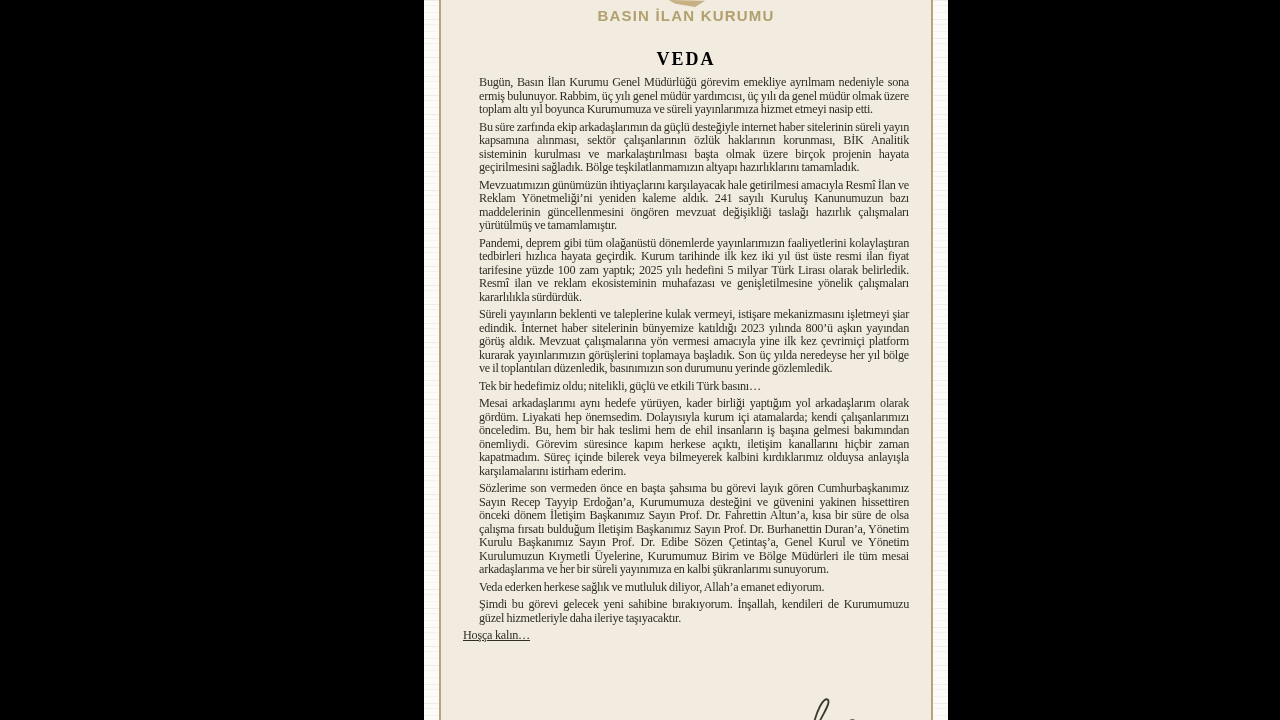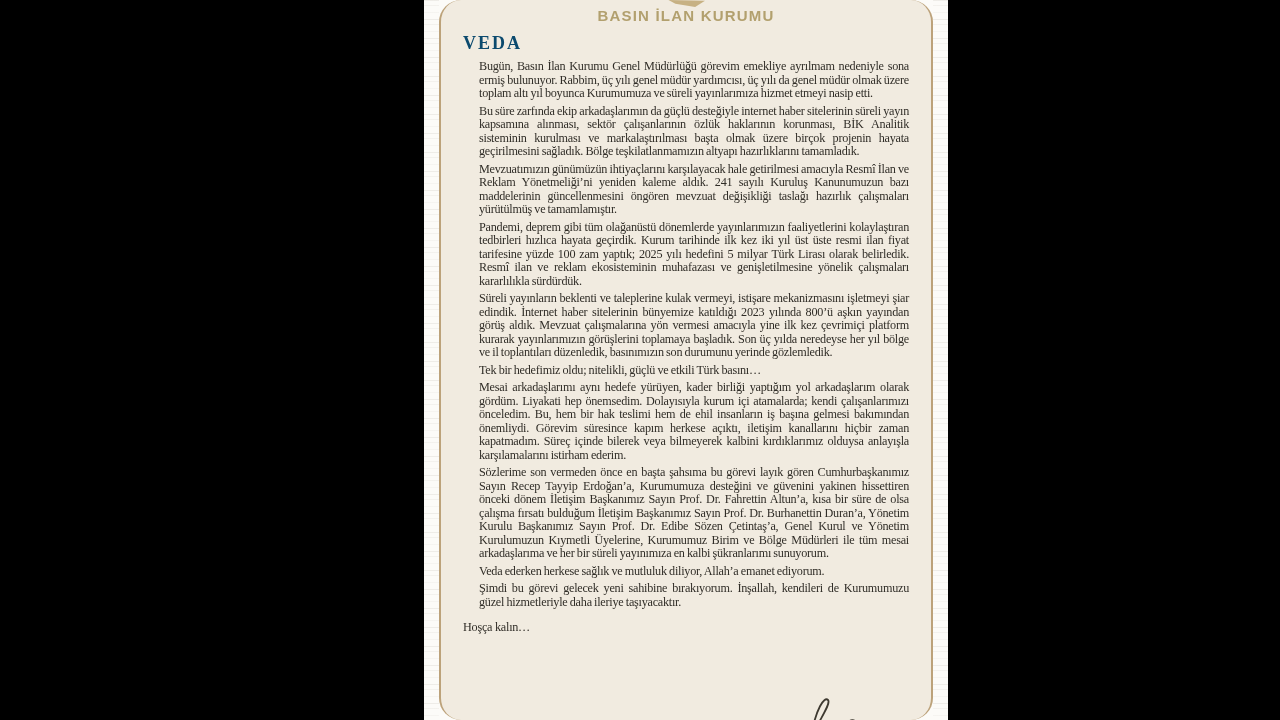--- a/index.html
+++ b/index.html
@@ -25,47 +25,46 @@
   }
   .edge-left{left:0;}
   .edge-right{right:0;}
   .paper{
     position:absolute;left:15px;right:15px;top:0;bottom:0;
     background:#f1ebe0;
     border-left:2px solid #bca27a;
     border-right:2px solid #bca27a;
     padding:0 22px;
     box-sizing:border-box;
-    border-radius:22px;
   }
   .logo-tip{
     width:38px;height:7px;margin:0 auto 1px auto;
     background:#c7b183;
     clip-path:polygon(4% 0, 100% 10%, 74% 100%, 22% 55%);
   }
   .brand{
     font-family:"Liberation Sans","DejaVu Sans",sans-serif;
     font-weight:bold;font-size:15px;line-height:16px;
     letter-spacing:1.2px;text-align:center;color:#b2a06e;
   }
   .title{
-    margin:9px 0 7px 0;
+    margin:25px 0 7px 0;text-align:center;
     font-size:18px;line-height:20px;font-weight:600;
-    letter-spacing:2px;color:#0c4a6e;
+    letter-spacing:2px;color:#000000;
   }
   .body p{
     margin:0 0 4px 16px;
     font-size:12.2px;line-height:13.5px;
     letter-spacing:-0.25px;word-spacing:-0.5px;
     text-align:justify;text-justify:inter-word;
     color:#302d27;
   }
   .closing{
     font-size:12.2px;line-height:13.5px;letter-spacing:-0.25px;
-    color:#302d27;margin-top:12px;
+    color:#302d27;margin-top:4px;text-decoration:underline;
   }
   .signature{
     position:absolute;left:349px;top:688px;width:100px;height:44px;
   }
   .signature path{
     fill:none;stroke:#3e3930;stroke-width:1.8;stroke-linecap:round;
   }
 </style>
 </head>
 <body>

